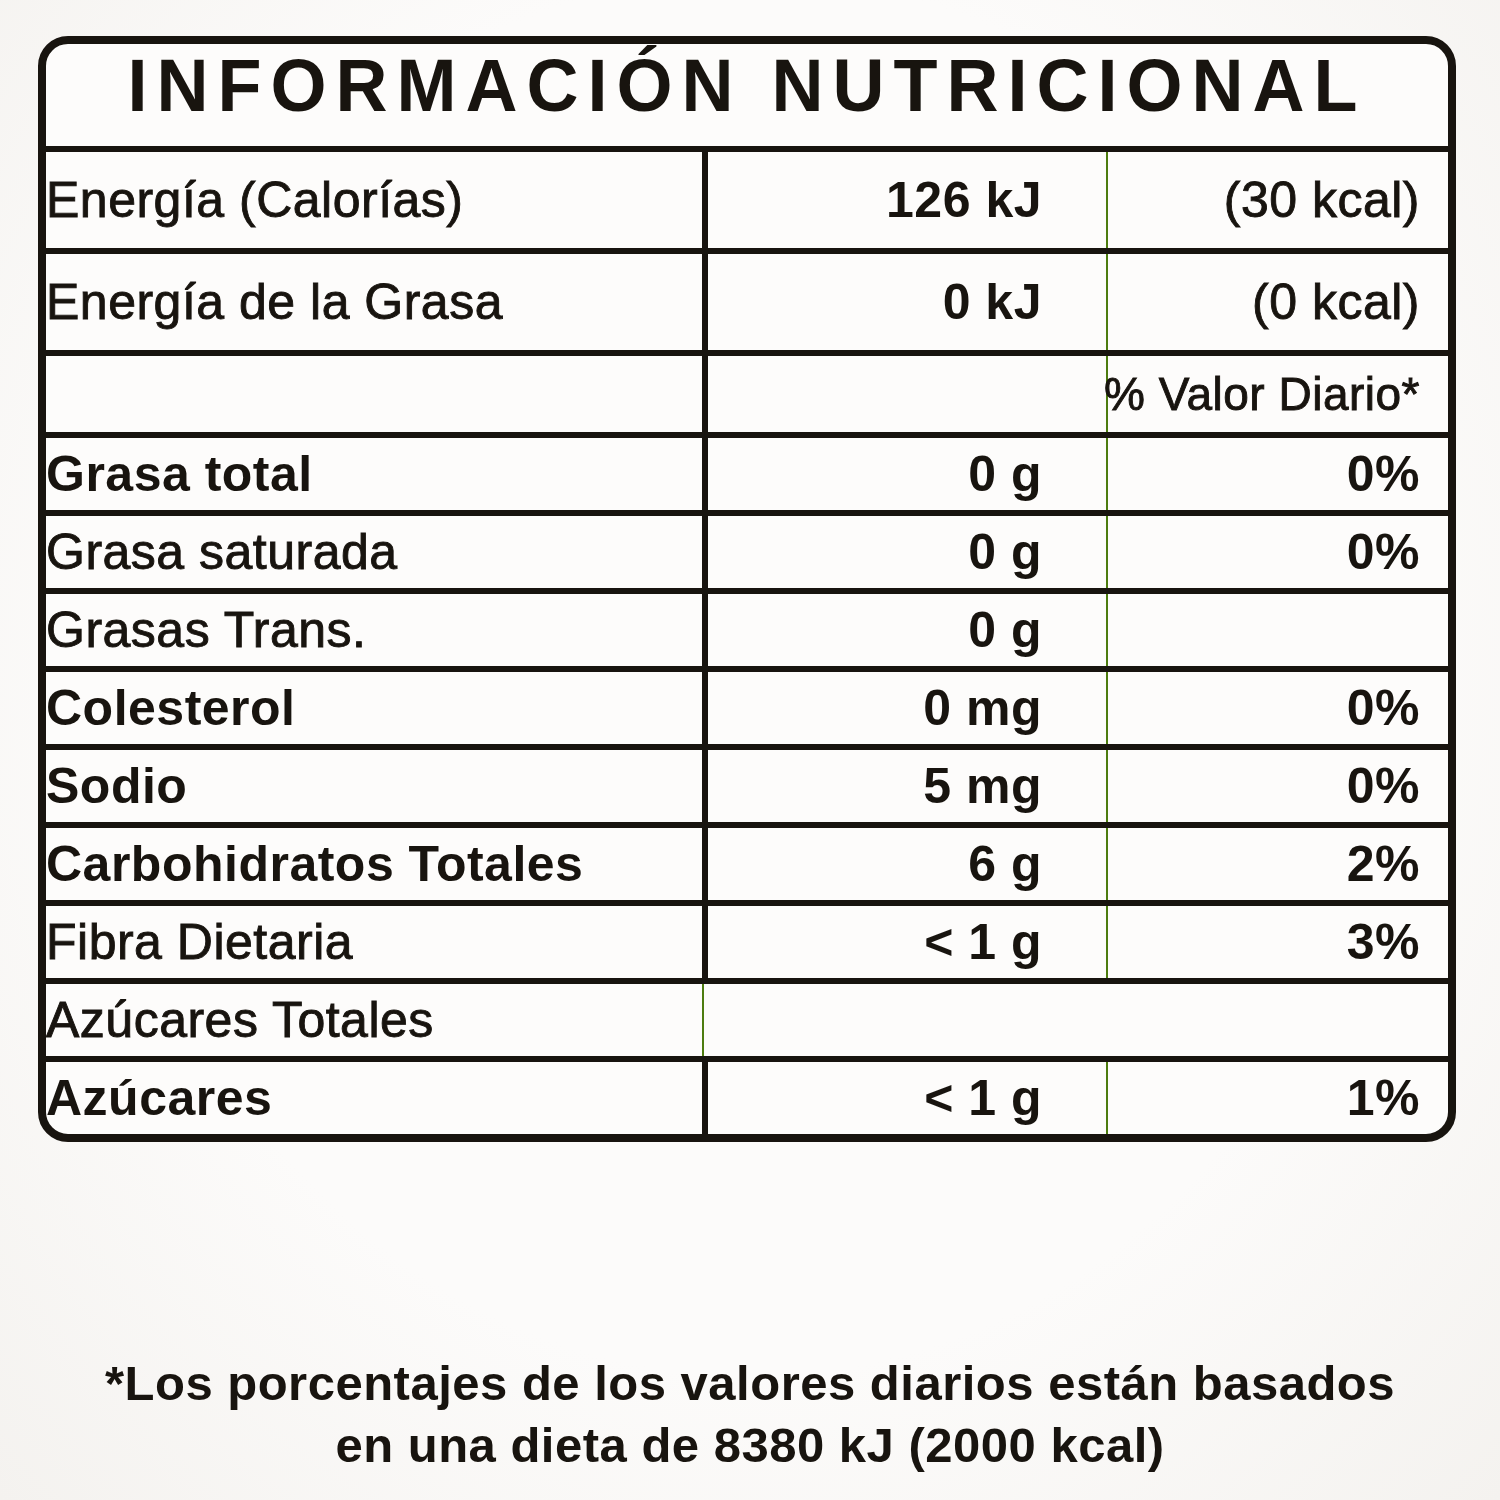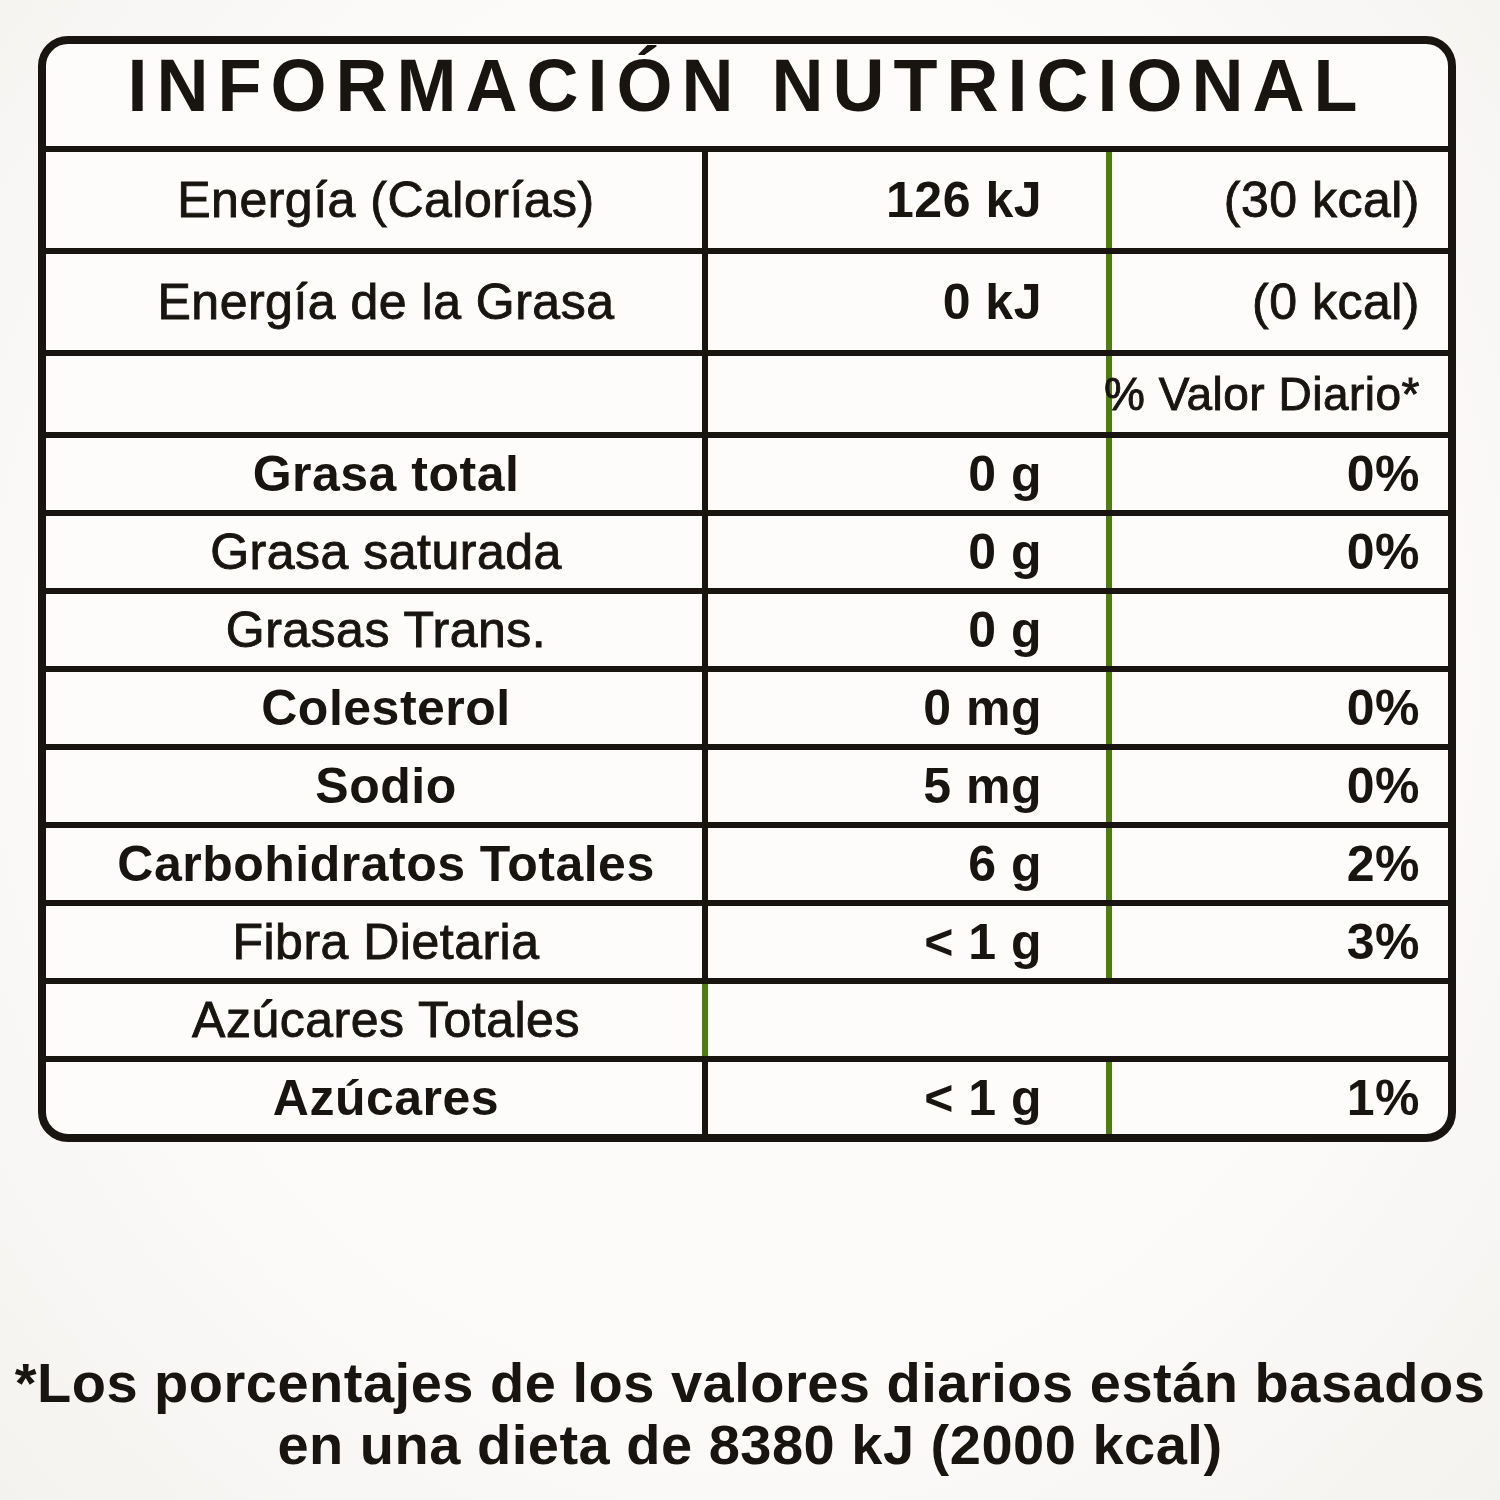--- a/index.html
+++ b/index.html
@@ -48,40 +48,40 @@
     letter-spacing: 9px;
     white-space: nowrap;
     transform: scaleY(1.02);
   }
   .cell {
     box-sizing: border-box;
     height: 100%;
     display: flex;
     align-items: center;
   }
-  .c1 { padding-left: 24px; justify-content: center; }
+  .c1 { justify-content: flex-start; }
   .c2 { border-left: 6px solid #18140f; padding-right: 64px; justify-content: flex-end; }
-  .c3 { border-left: 6px solid #4d7c0f; padding-right: 28px; justify-content: flex-end; }
+  .c3 { border-left: 2px solid #4d7c0f; padding-right: 28px; justify-content: flex-end; }
   .row-energy { height: 102px; }
   .row-dvhead { height: 82px; }
   .row-std { height: 78px; }
   .t { font-size: 50px; line-height: 1; white-space: nowrap; }
   .w-bold { font-weight: 700; letter-spacing: 0.5px; }
   .w-med  { font-weight: 400; -webkit-text-stroke: 0.9px currentColor; letter-spacing: 0.5px; }
   .dv-head-text { font-size: 46px; }
   .footnote {
     position: absolute;
     left: 0;
     top: 1352px;
     width: 1500px;
     text-align: center;
   }
   .footnote .t {
     display: block;
-    font-size: 56px;
+    font-size: 49px;
     line-height: 62px;
     font-weight: 700;
     letter-spacing: 0.5px;
   }
 </style>
 </head>
 <body>
 
 <div class="sheet">
 

